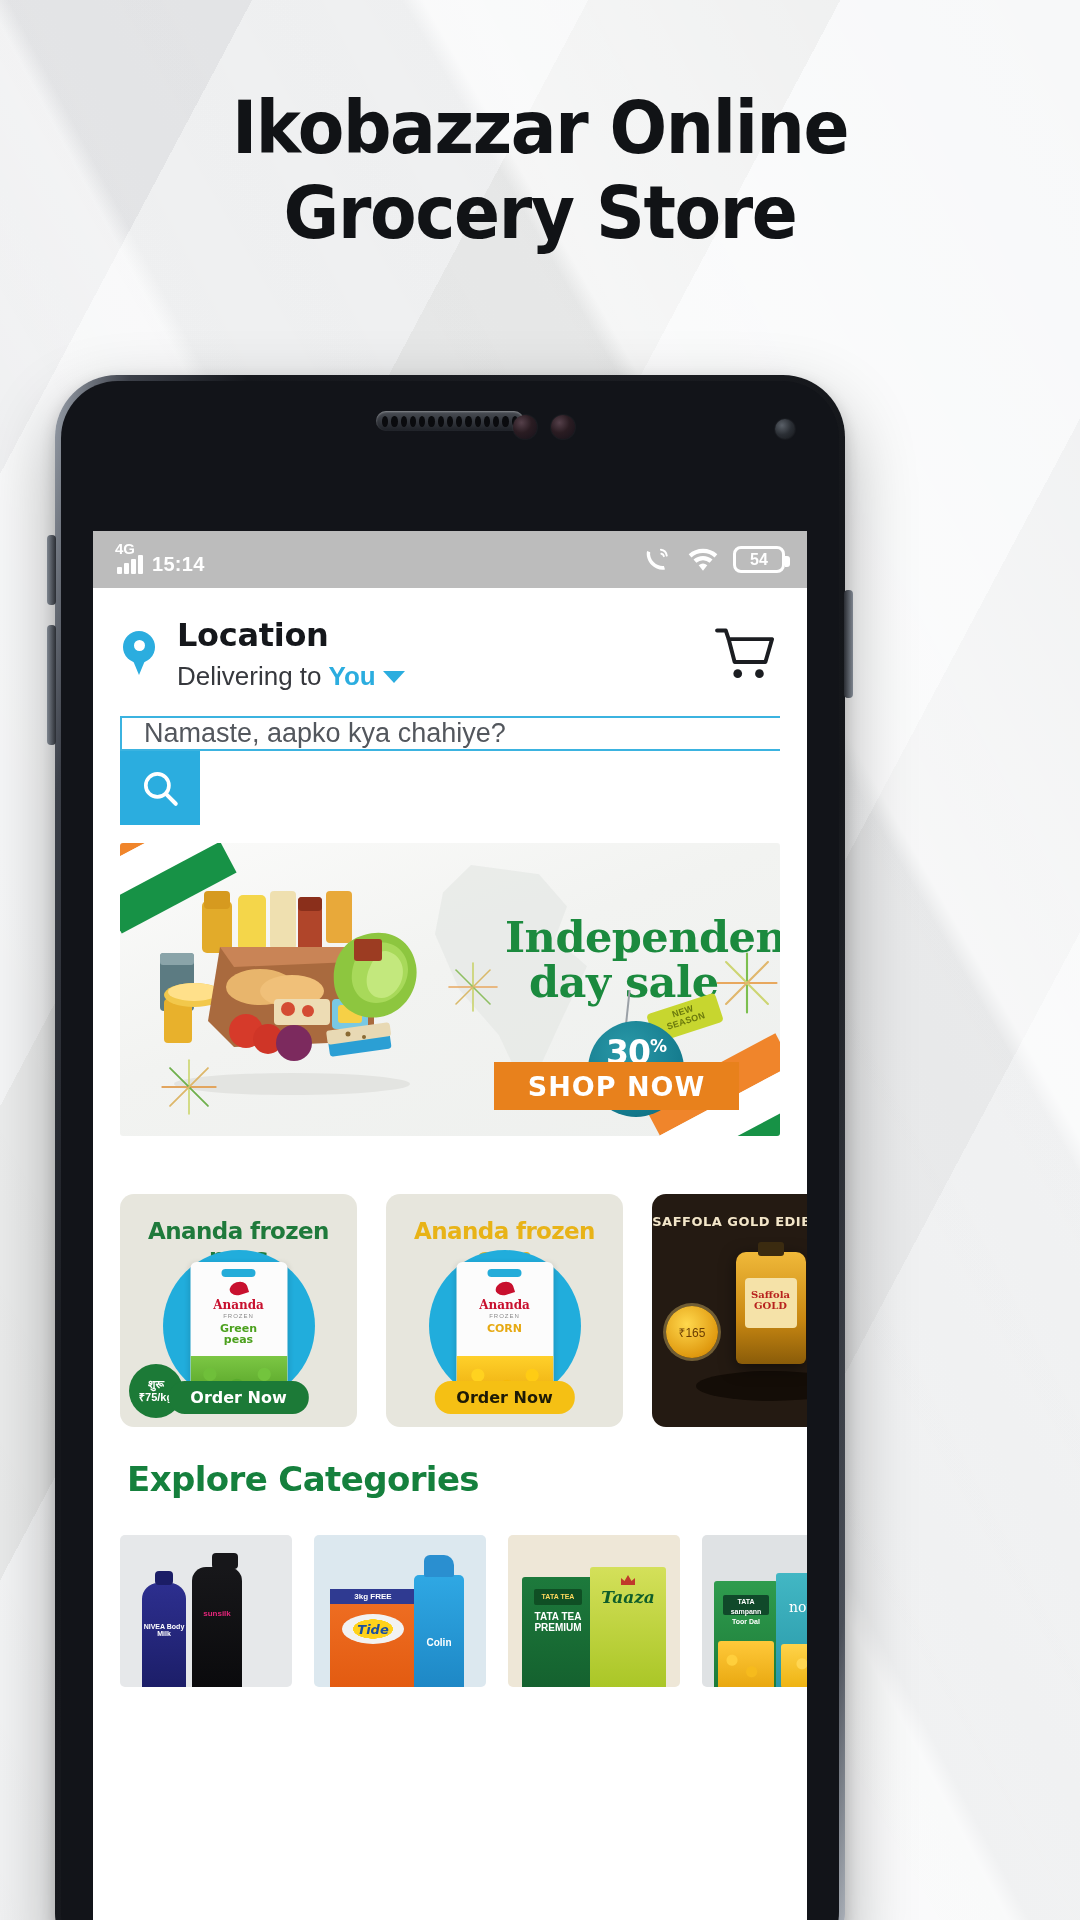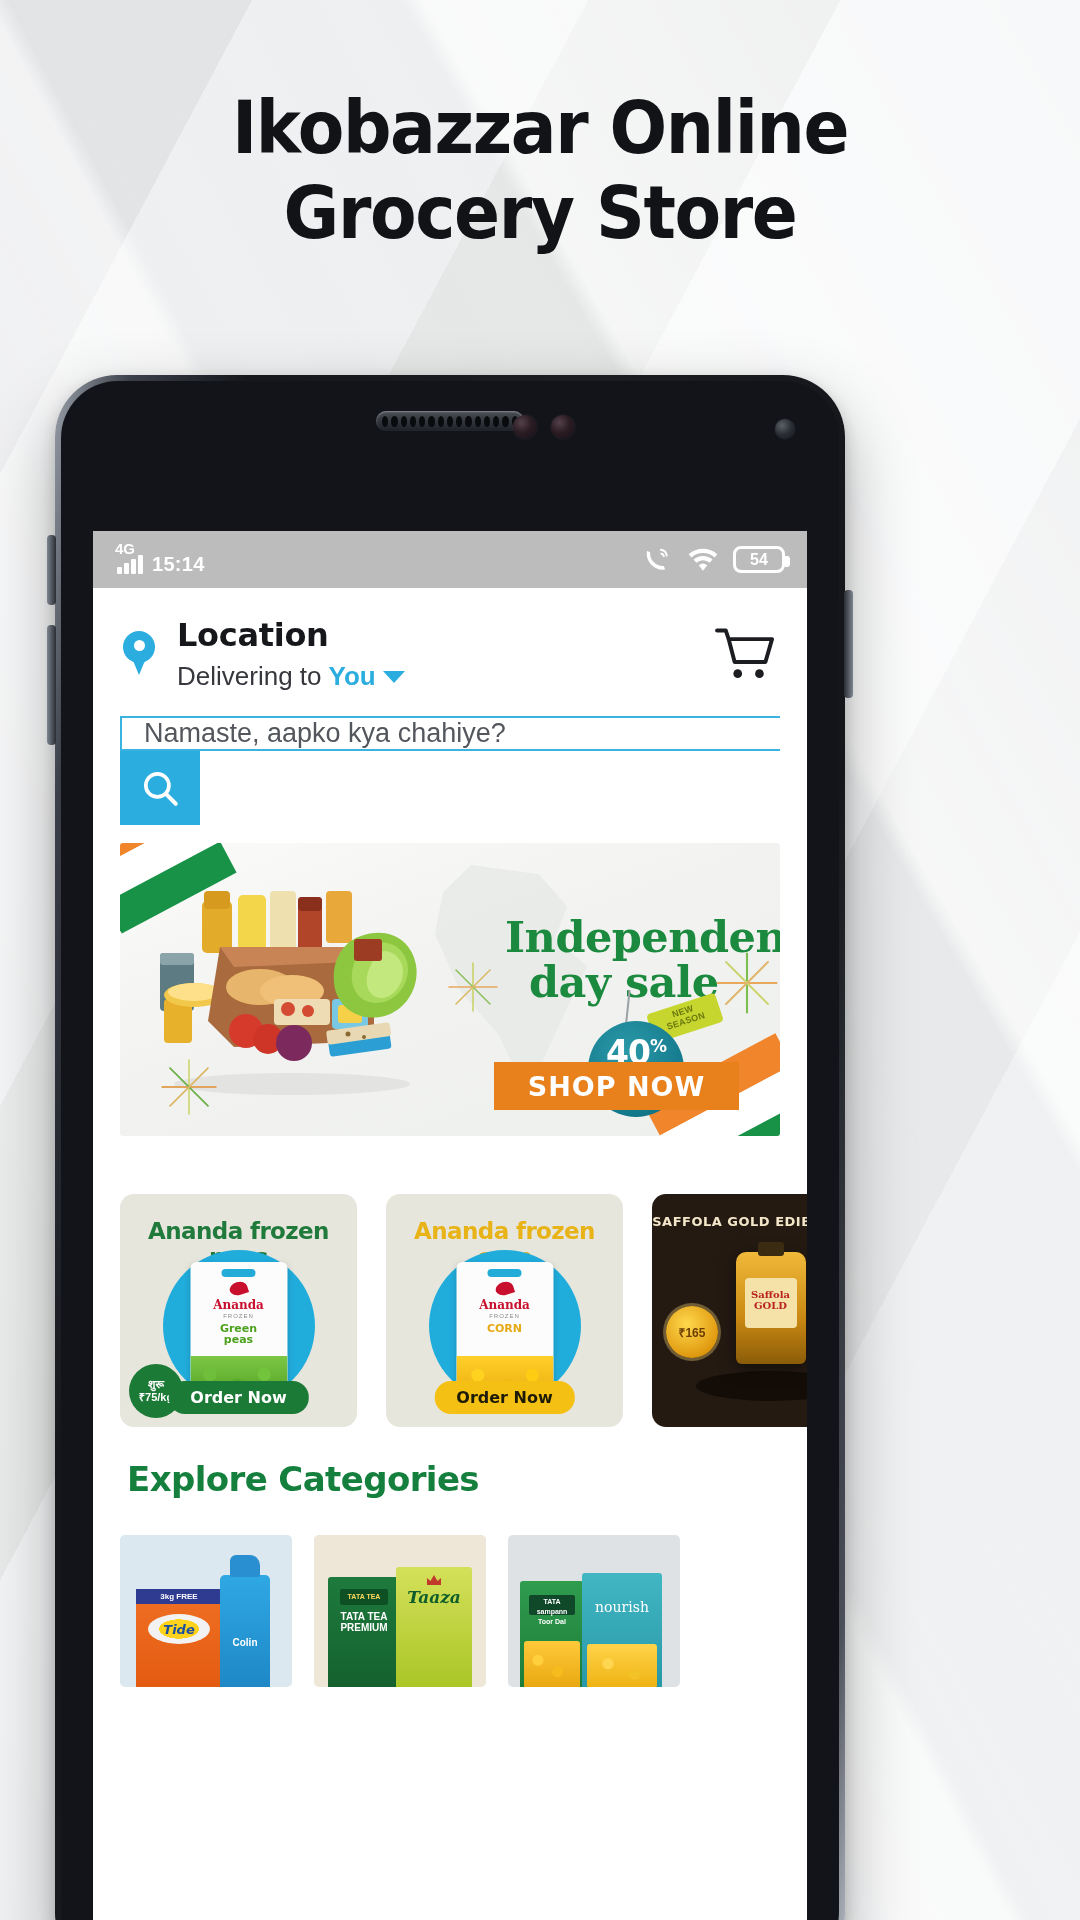--- a/index.html
+++ b/index.html
@@ -282,21 +282,21 @@
     background:linear-gradient(180deg,#f0b93a,#c98812 60%,#8a5c09);
     box-shadow:0 4px 16px rgba(0,0,0,.5);
   }
   .bottle .cap { width:26px;height:14px;background:#3b2b10;border-radius:3px;margin:-10px auto 0; }
   .bottle .lab { margin:22px auto 0; width:52px; height:50px; background:#f5e2a8; border-radius:4px;
      font-family:"DejaVu Serif",serif; font-weight:700; font-size:10px; color:#b8221f; text-align:center; padding-top:11px; line-height:1.1;}
   .pedestal { position:absolute; left:50%; transform:translateX(-50%); bottom:26px; width:150px; height:30px; border-radius:50%; background:#140d07; }
   .coin {
     position:absolute; left:14px; top:112px; width:52px; height:52px; border-radius:50%;
     background:radial-gradient(circle at 40% 35%, #ffd84d, #e09a10 70%, #b87708);
-    color:#6b3d02; font-size:12px; font-weight:700; display:flex; align-items:center; justify-content:center;
+    color:#6b3d02; font-size:12px; font-weight:400; display:flex; align-items:center; justify-content:center;
     box-shadow:0 0 0 3px rgba(255,220,120,.35);
   }
 
   
   .explore-title {
     margin:32px 0 0 34px;
     font-family:"DejaVu Sans",sans-serif; font-weight:700; font-size:34px; color:#15803d; letter-spacing:-0.6px;
   }
   .cat-row { display:flex; gap:22px; padding:36px 0 0 27px; overflow:hidden; }
   .cat {
@@ -534,21 +534,21 @@
           <div class="l2">day sale</div>
         </div>
 
         <div class="tag">
           <div>NEW</div>
           <div>SEASON</div>
         </div>
 
         <div class="badge">
           <div class="pct">
-            <span>40</span><sup>%</sup>
+            <span>30</span><sup>%</sup>
           </div>
           <div class="off">OFF</div>
           <div class="sn">SHOP NOW</div>
         </div>
 
         <div class="shop-now">SHOP NOW</div>
       </div>
 
       <div class="prod-row">
 
@@ -599,20 +599,30 @@
           </div>
           <div class="coin">₹165</div>
         </div>
 
       </div>
 
       <div class="explore-title">Explore Categories</div>
 
       <div class="cat-row">
 
+        <div class="cat k1">
+          <div class="bpack b-nivea">
+            <div class="cap2"></div>
+            <div class="txt">NIVEA Body Milk</div>
+          </div>
+          <div class="bpack b-sunsilk">
+            <div class="pump"></div>
+            <div class="txt">sunsilk</div>
+          </div>
+        </div>
 
         <div class="cat k2">
           <div class="bpack tide">
             <div class="top3">3kg FREE</div>
             <div class="logo3">Tide</div>
           </div>
           <div class="bpack colin">
             <div class="trig"></div>
             <div class="txt">Colin</div>
           </div>

